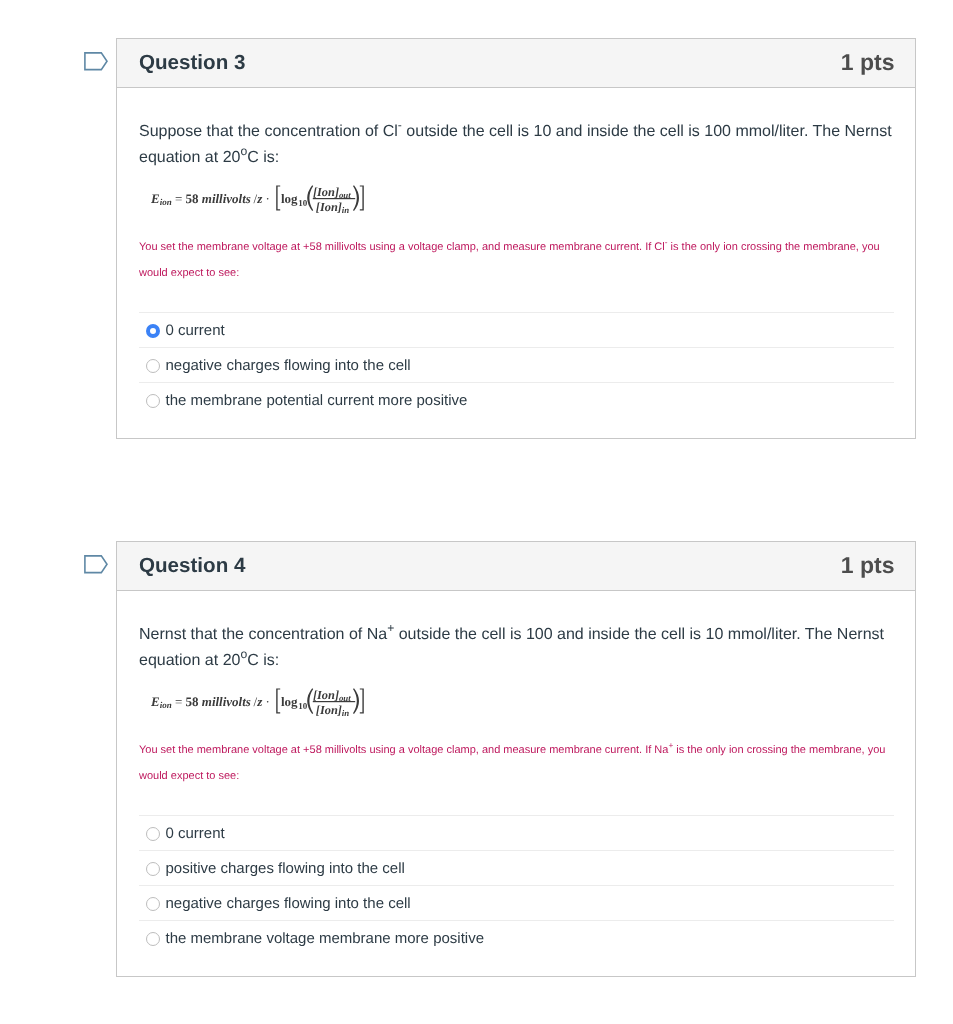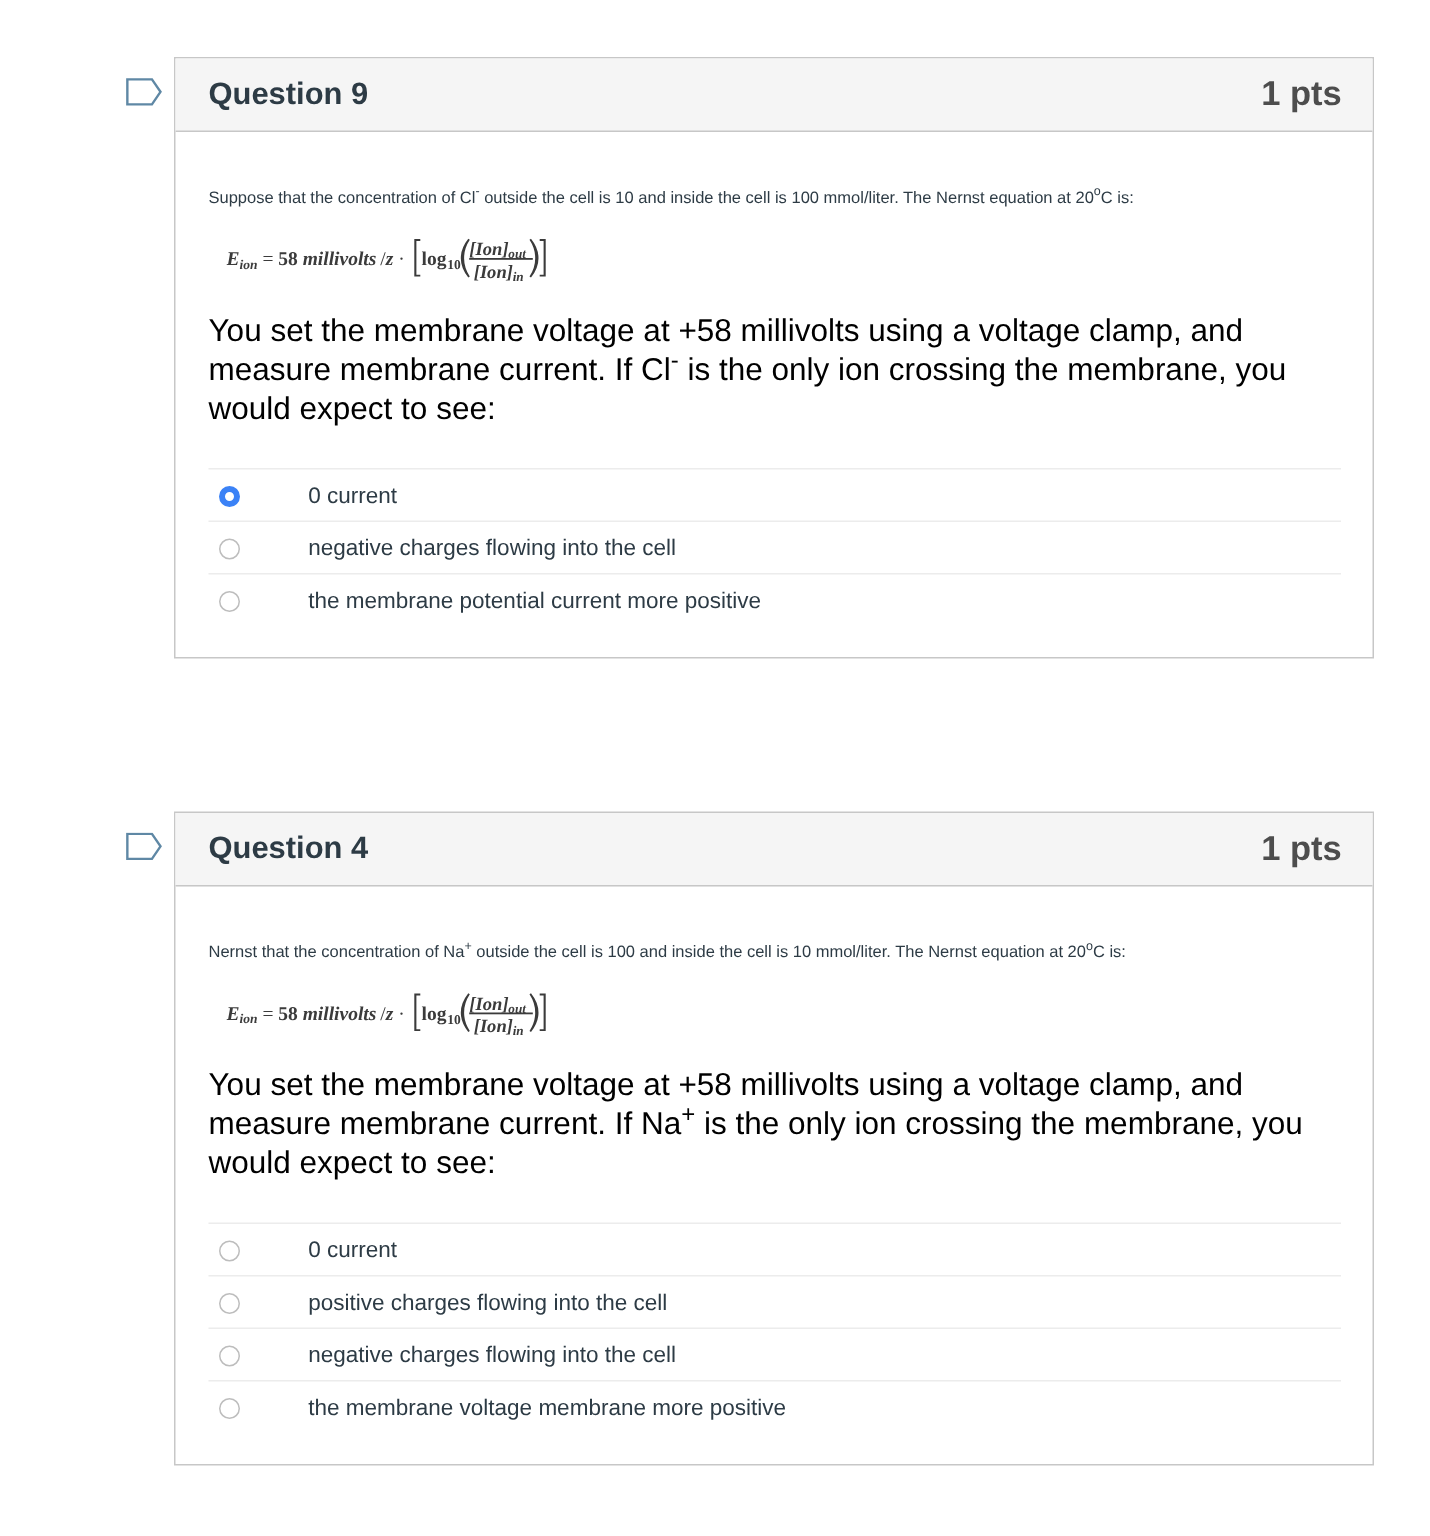--- a/index.html
+++ b/index.html
@@ -14,45 +14,45 @@
   .flag-icon{position:absolute;left:-32px;top:14px;width:24px;height:20px;display:block;}
 
   .qbox{border:1px solid #c7c7c7;background:#ffffff;box-sizing:border-box;width:800px;}
   .qheader{background:#f5f5f5;border-bottom:1px solid #c7c7c7;height:49px;
            display:flex;align-items:center;justify-content:space-between;
            padding:0 20.5px 0 22px;box-sizing:border-box;}
   .qtitle{font-weight:bold;color:#2d3b45;font-size:20.6px;line-height:24px;}
   .qpts{font-weight:bold;color:#4d4d4d;font-size:23px;line-height:22px;position:relative;top:-1px;}
 
   .qbody{padding:0 21px 21px 22px;}
-  .qtext{font-size:11px;line-height:26px;color:#2d3b45;margin:0;padding-top:31px;}
+  .qtext{font-size:16px;line-height:26px;color:#2d3b45;margin:0;padding-top:31px;}
   .eqn{margin:0;padding-top:12px;padding-left:12px;height:28px;box-sizing:content-box;}
-  .qtext2{font-size:21px;line-height:26px;color:#000000;margin:0;padding-top:23px;}
+  .qtext2{font-size:11px;line-height:26px;color:#be185d;margin:0;padding-top:23px;}
 
   .answers{margin-top:26px;}
   .answer{display:flex;align-items:flex-start;height:35px;border-top:1px solid #ececec;
-          box-sizing:border-box;padding-top:9px;gap:40px;}
+          box-sizing:border-box;padding-top:9px;}
   .radio{width:14px;height:14px;border-radius:50%;box-sizing:border-box;
          border:1.2px solid #bdbdbd;background:#fff;margin-left:6.5px;margin-top:1.5px;
          flex:0 0 auto;position:relative;}
   .radio.sel{border:4.5px solid #3b82f6;background:#fff;}
   .anslabel{font-size:15px;color:#2d3b45;margin-left:6px;line-height:18px;}
   .sup{font-size:0.76em;line-height:0;vertical-align:super;position:relative;top:-0.02em;}
 </style>
 </head>
 <body>
 
 <div class="page">
   <div class="question-block" id="q0" style="top:38px">
       <span class="flag-icon"><svg width="24" height="20" viewBox="0 0 24 20">
           <path d="M0.9 0.9 H17.3 L23.0 9.2 L17.3 17.6 H0.9 Z" fill="none" stroke="#5f88a5" stroke-width="1.6" stroke-linejoin="miter"></path>
         </svg></span>
       <div class="qbox">
         <div class="qheader">
-          <span class="qtitle">Question 9</span>
+          <span class="qtitle">Question 3</span>
           <span class="qpts">1 pts</span>
         </div>
         <div class="qbody">
           <p class="qtext"><span>Suppose that the concentration of Cl</span><span class="sup">-</span><span> outside the cell is 10 and inside the cell is 100 mmol/liter. The Nernst equation at 20</span><span class="sup">o</span><span>C is:</span></p>
           <div class="eqn"><svg class="eqsvg" width="216" height="32" viewBox="0 0 216 32">
               <g fill="#3b3b3b" font-family="Liberation Serif, serif" font-weight="bold">
                 <text x="0" y="19.7" font-size="13"><tspan font-style="italic">E</tspan><tspan font-style="italic" font-size="9" dy="2.5">ion</tspan><tspan dy="-2.5" font-weight="normal"> = </tspan><tspan>58</tspan><tspan font-style="italic"> millivolts</tspan><tspan font-weight="normal"> </tspan><tspan font-weight="normal">/</tspan><tspan font-style="italic">z</tspan><tspan font-weight="normal"> </tspan><tspan font-weight="normal">·</tspan></text>
                 <path d="M125.2 2.4 h4.0 v1.2 h-2.6 v22.6 h2.6 v1.2 h-4.0 z"></path>
                 <text x="130.0" y="19.7" font-size="13">log</text>
                 <text x="147.2" y="22.6" font-size="9">10</text>

